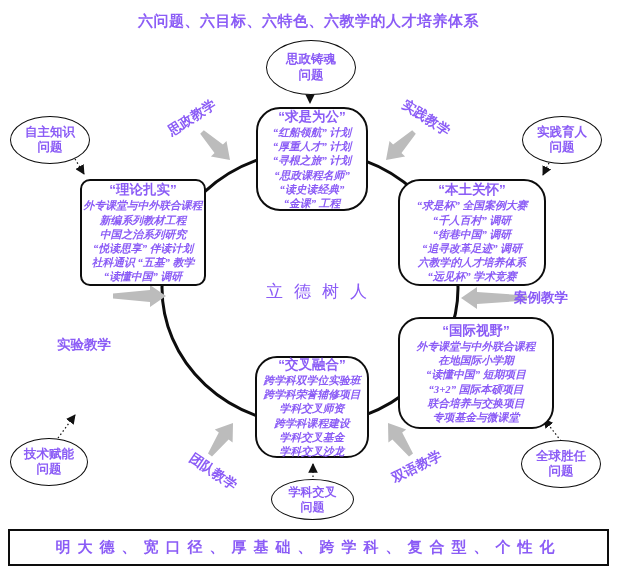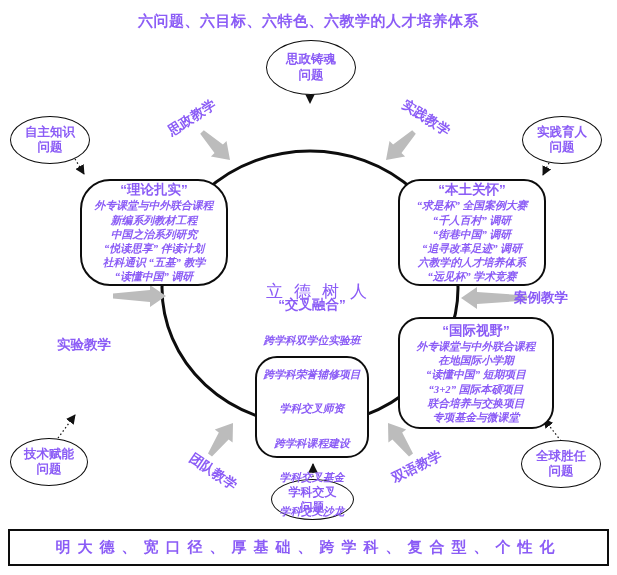--- a/index.html
+++ b/index.html
@@ -75,22 +75,31 @@
   </div>
   <div class="bubble" style="left:521px;top:440px;width:80px;height:48px;">
     <div>全球胜任</div>
     <div>问题</div>
   </div>
   <div class="bubble" style="left:271px;top:479px;width:83px;height:41px;font-size:12px;line-height:14.5px;">
     <div>学科交叉</div>
     <div>问题</div>
   </div>
 
+  <div class="node" style="left:256px;top:107px;width:112px;height:104px;border-radius:24px;">
+    <div class="node-title">“求是为公”</div>
+    <div class="node-item">“红船领航” 计划</div>
+    <div class="node-item">“厚重人才” 计划</div>
+    <div class="node-item">“寻根之旅” 计划</div>
+    <div class="node-item">“思政课程名师”</div>
+    <div class="node-item">“读史读经典”</div>
+    <div class="node-item">“金课” 工程</div>
+  </div>
 
-  <div class="node" style="left:80px;top:179px;width:148px;height:107px;border-radius:30px;">
+  <div class="node" style="left:80px;top:179px;width:126px;height:107px;border-radius:10px;">
     <div class="node-title">“理论扎实”</div>
     <div class="node-item">外专课堂与中外联合课程</div>
     <div class="node-item">新编系列教材工程</div>
     <div class="node-item">中国之治系列研究</div>
     <div class="node-item">“悦读思享” 伴读计划</div>
     <div class="node-item">社科通识 “五基” 教学</div>
     <div class="node-item">“读懂中国” 调研</div>
   </div>
 
   <div class="node" style="left:398px;top:179px;width:148px;height:107px;border-radius:22px;">
@@ -107,21 +116,21 @@
   <div class="node" style="left:398px;top:317px;width:156px;height:112px;border-radius:22px;">
     <div class="node-title">“国际视野”</div>
     <div class="node-item">外专课堂与中外联合课程</div>
     <div class="node-item">在地国际小学期</div>
     <div class="node-item">“读懂中国” 短期项目</div>
     <div class="node-item">“3+2” 国际本硕项目</div>
     <div class="node-item">联合培养与交换项目</div>
     <div class="node-item">专项基金与微课堂</div>
   </div>
 
-  <div class="node" style="left:255px;top:356px;width:114px;height:102px;border-radius:22px;gap:20px;">
+  <div class="node" style="left:255px;top:356px;width:114px;height:102px;border-radius:22px;">
     <div class="node-title">“交叉融合”</div>
     <div class="node-item">跨学科双学位实验班</div>
     <div class="node-item">跨学科荣誉辅修项目</div>
     <div class="node-item">学科交叉师资</div>
     <div class="node-item">跨学科课程建设</div>
     <div class="node-item">学科交叉基金</div>
     <div class="node-item">学科交叉沙龙</div>
   </div>
 
   <div class="tlabel" style="left:192px;top:118px;transform:translate(-50%,-50%) rotate(-33deg);">思政教学</div>

